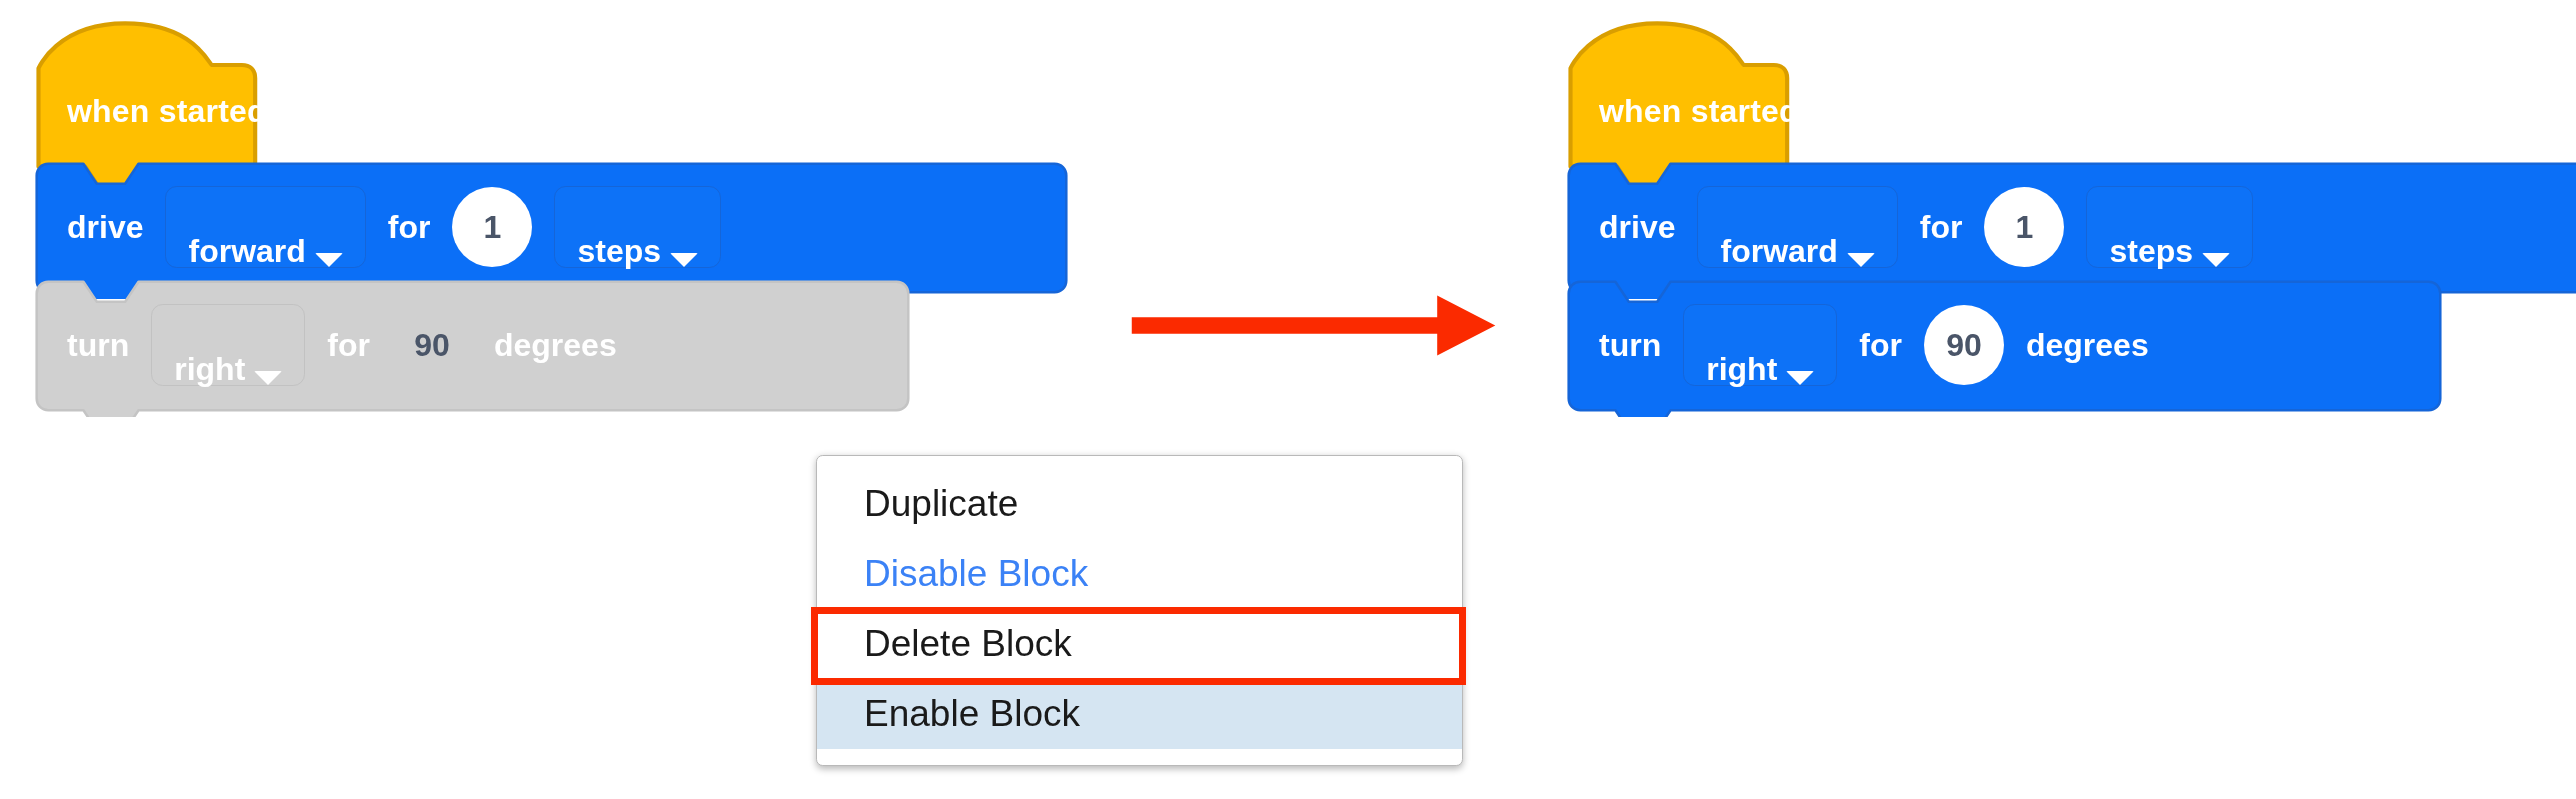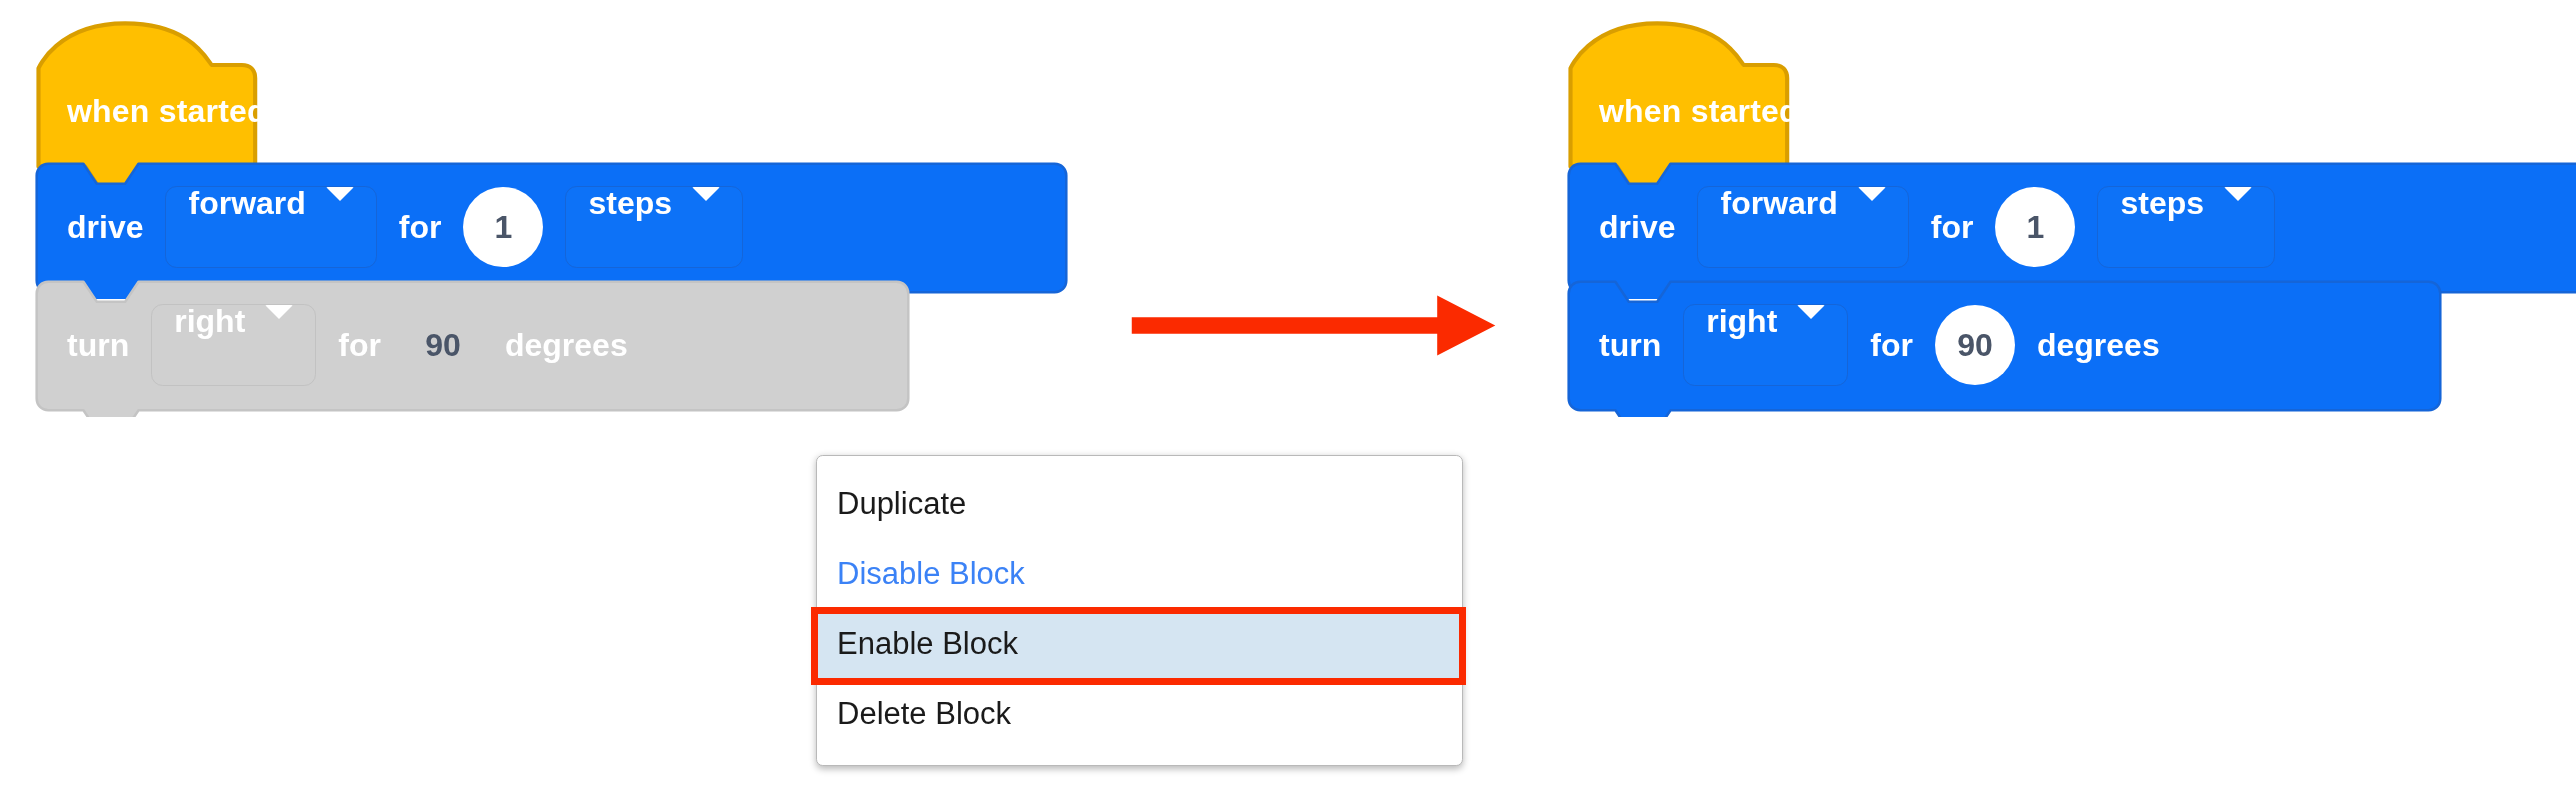--- a/index.html
+++ b/index.html
@@ -59,22 +59,22 @@
     font-size: 32px;
     font-weight: bold;
     color: #ffffff;
     white-space: nowrap;
     line-height: 1;
   }
 
   
   .dropdown {
     display: flex;
-    align-items: flex-start;
-    gap: 20px;
+    align-items: flex-end;
+    gap: 9px;
     height: 82px;
     padding: 0 22px;
     border-radius: 11.7px;
     border: 1.7px solid #1565d8;
     background: #0d72f7;
     box-sizing: border-box;
   }
   .dropdown .dd-label {
     font-size: 32px;
     font-weight: bold;
@@ -125,22 +125,22 @@
     border: 0.8px solid #b9b9b9;
     border-radius: 6.7px;
     box-shadow: 0 2.5px 7.5px rgba(0,0,0,0.28);
     padding: 13.4px 0 18.4px 0;
     box-sizing: border-box;
   }
   .ctxitem {
     height: 70px;
     display: flex;
     align-items: center;
-    padding-left: 20px;
-    font-size: 31px;
+    padding-left: 47px;
+    font-size: 37px;
     color: #1a1a1a;
     white-space: nowrap;
     box-sizing: border-box;
   }
   .ctxitem.is-disabled { color: #3b82f6; }
   .ctxitem.is-highlight {
     background: #d5e5f2;
   }
   .ctx-highlight-ring {
     position: absolute;
@@ -325,24 +325,24 @@
 
   </div>
 
   <div class="ctxmenu" style="left:806px; top:455px; width:647px; height:311px;">
     <div class="ctxitem">
       <span>Duplicate</span>
     </div>
     <div class="ctxitem is-disabled">
       <span>Disable Block</span>
     </div>
+    <div class="ctxitem">
+      <span>Delete Block</span>
+    </div>
     <div class="ctxitem is-highlight">
       <span>Enable Block</span>
     </div>
-    <div class="ctxitem">
-      <span>Delete Block</span>
-    </div>
   </div>
 
   <div class="ctx-highlight-ring" style="left:801px; top:607px; width:655px; height:78px;"></div>
 
 </div>
 
 
 </body></html>

